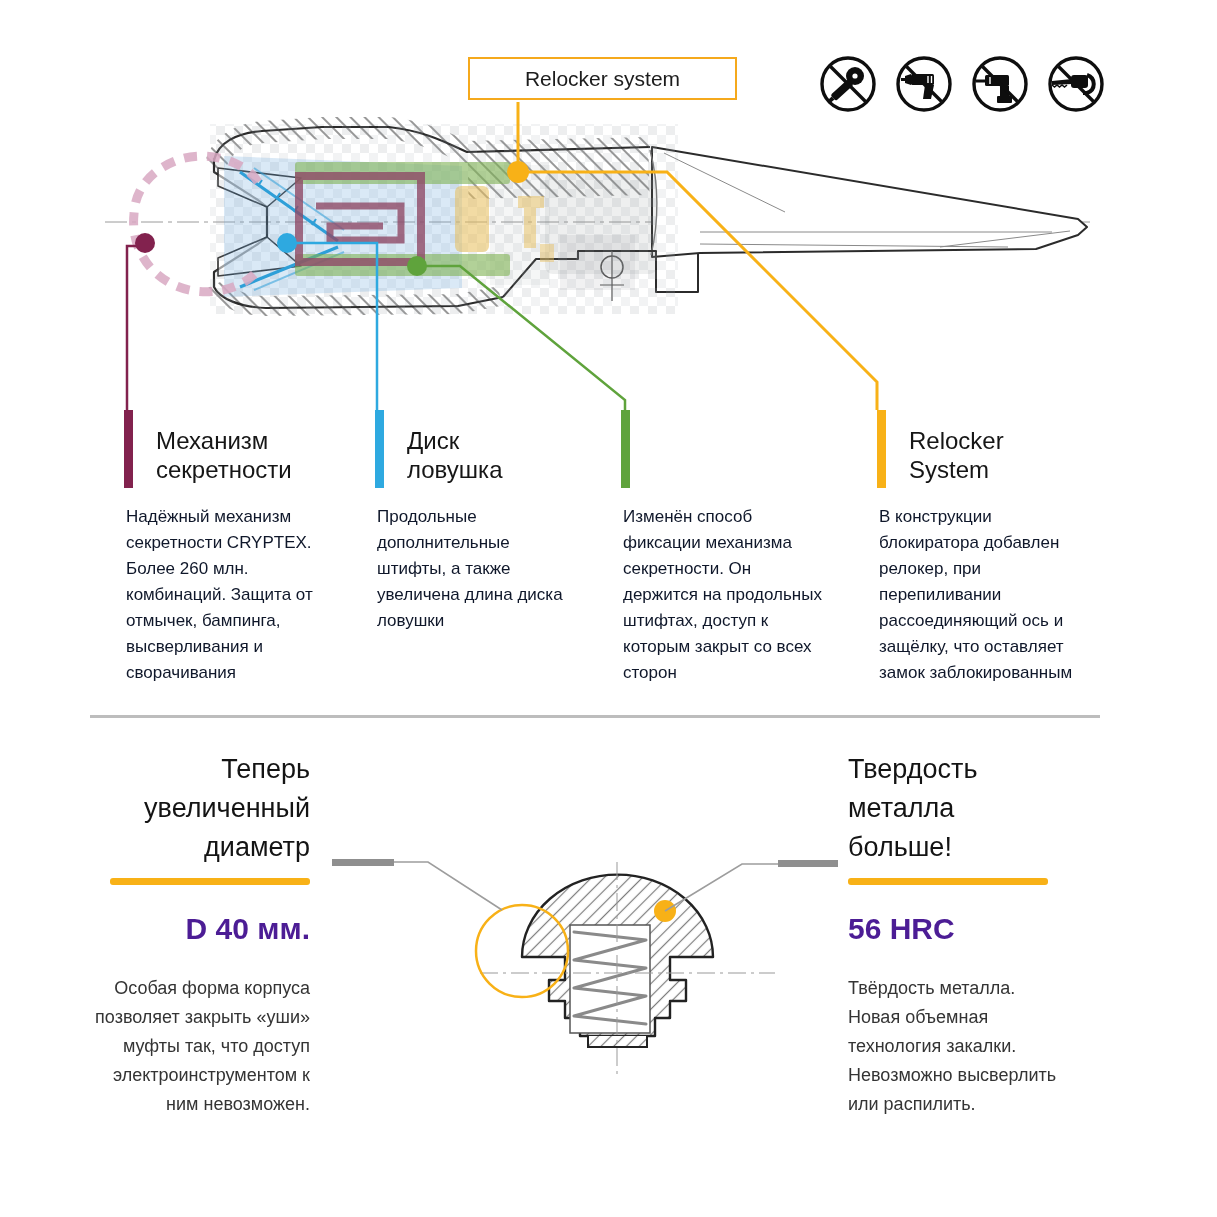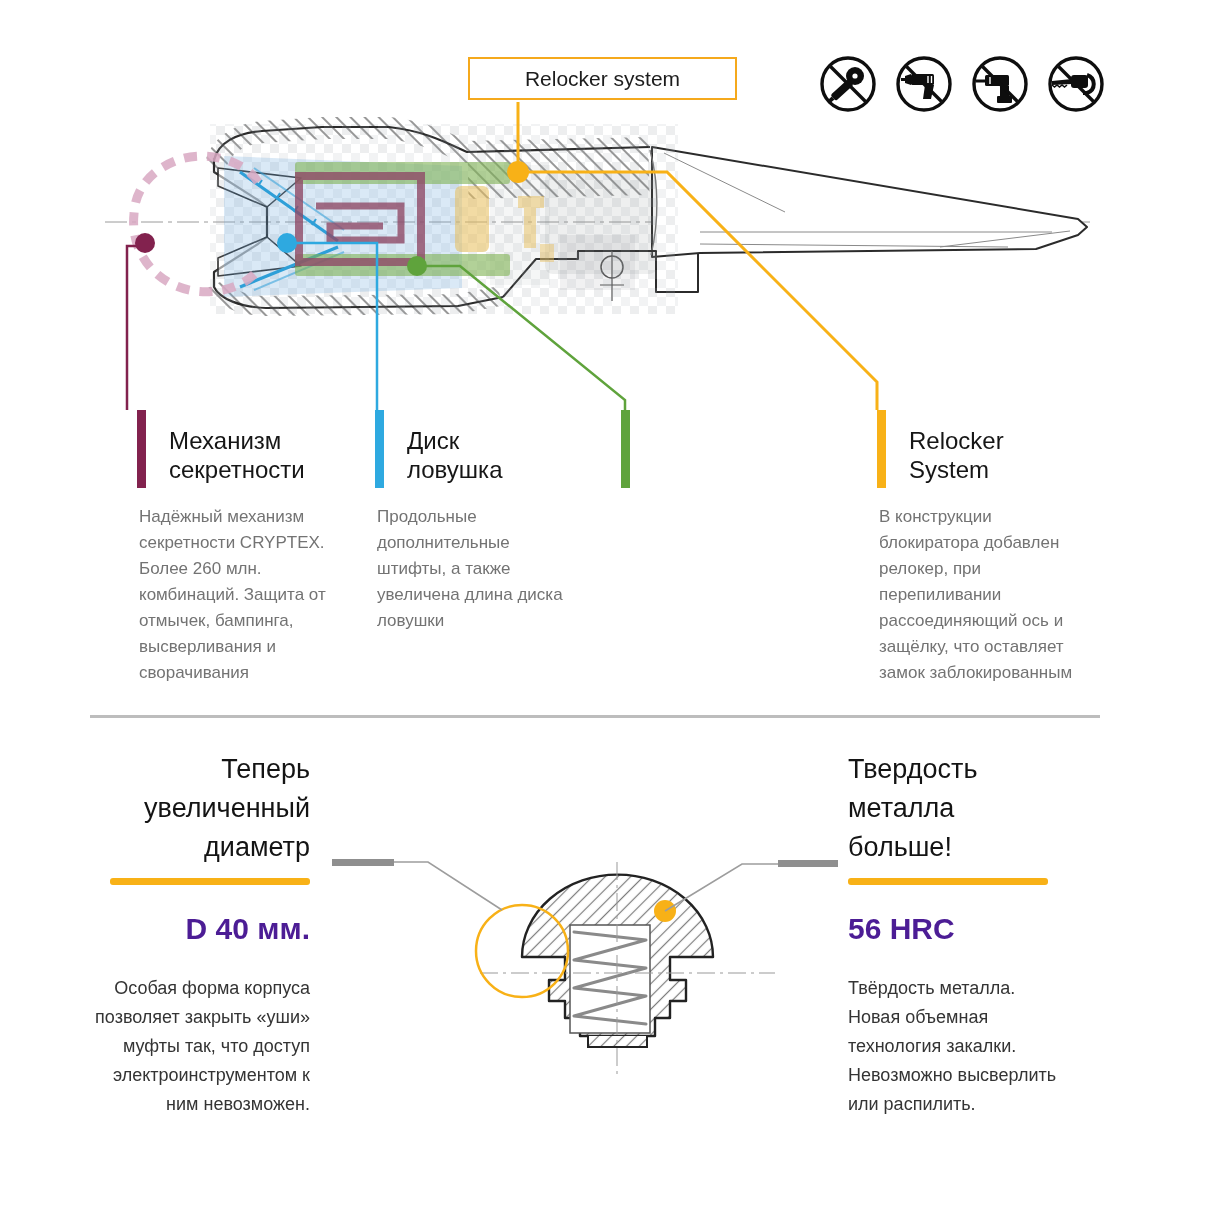--- a/index.html
+++ b/index.html
@@ -14,21 +14,21 @@
     background:#fff;box-sizing:border-box;}
 
   
   .proh-row{left:818px;top:54px;display:flex;gap:16px;}
   .proh-icon{width:60px;height:60px;}
 
   
   .col{position:absolute;top:410px;width:224px;height:300px;}
   .col .bar{position:absolute;left:0;top:0;width:9px;height:78px;}
   .col-title{position:absolute;left:32px;top:16px;font-size:24px;line-height:29px;color:#161616;}
-  .col-body{position:absolute;left:2px;top:94px;font-size:17px;line-height:26px;color:#737373;}
+  .col-body{position:absolute;left:2px;top:94px;font-size:17px;line-height:26px;color:#0f172a;}
 
   .divider{left:90px;top:715px;width:1010px;height:3px;background:#bdbdbd;}
 
   
   .feat{position:absolute;top:750px;width:240px;}
   .feat-left{left:70px;text-align:right;}
   .feat-right{left:848px;text-align:left;}
   .feat-title{font-size:27px;line-height:39px;color:#141414;}
   .feat-underline{height:7px;width:200px;background:#F8B117;border-radius:3px;margin-top:11px;}
   .feat-left .feat-underline{margin-left:auto;}
@@ -140,21 +140,21 @@
     <svg class="proh-icon" viewBox="0 0 60 60">
       <polygon points="6,27 26,25 26,30 6,31" fill="#0e0e0e"></polygon>
       <path d="M6,31 l2.5,2 2.5,-2 2.5,2 2.5,-2 2.5,2 2.5,-2" fill="none" stroke="#0e0e0e" stroke-width="1.6"></path>
       <rect x="25" y="21" width="17" height="13" rx="3" fill="#0e0e0e"></rect>
       <path d="M41,21 c9,3 9,15 0,18 l-4,0" fill="none" stroke="#0e0e0e" stroke-width="4"></path>
       <circle cx="30" cy="30" r="26" fill="none" stroke="#0e0e0e" stroke-width="3.4"></circle>
       <line x1="12.5" y1="12.5" x2="47.5" y2="47.5" stroke="#0e0e0e" stroke-width="3.4"></line>
     </svg>
   </div>
 
-  <div class="col" style="left:137px;">
+  <div class="col" style="left:124px;">
     <div class="bar" style="background-color: rgb(130, 34, 78);"></div>
     <div class="col-title pre">Механизм
 секретности</div>
     <div class="col-body pre">Надёжный механизм
 секретности CRYPTEX.
 Более 260 млн.
 комбинаций. Защита от
 отмычек, бампинга,
 высверливания и
 сворачивания</div>
@@ -164,20 +164,27 @@
     <div class="col-title pre">Диск
 ловушка</div>
     <div class="col-body pre">Продольные
 дополнительные
 штифты, а также
 увеличена длина диска
 ловушки</div>
   </div>
   <div class="col" style="left:621px;">
     <div class="bar" style="background-color: rgb(95, 163, 60);"></div>
+    <div class="col-body pre">Изменён способ
+фиксации механизма
+секретности. Он
+держится на продольных
+штифтах, доступ к
+которым закрыт со всех
+сторон</div>
   </div>
   <div class="col" style="left:877px;">
     <div class="bar" style="background-color: rgb(248, 177, 23);"></div>
     <div class="col-title pre">Relocker
 System</div>
     <div class="col-body pre">В конструкции
 блокиратора добавлен
 релокер, при
 перепиливании
 рассоединяющий ось и

